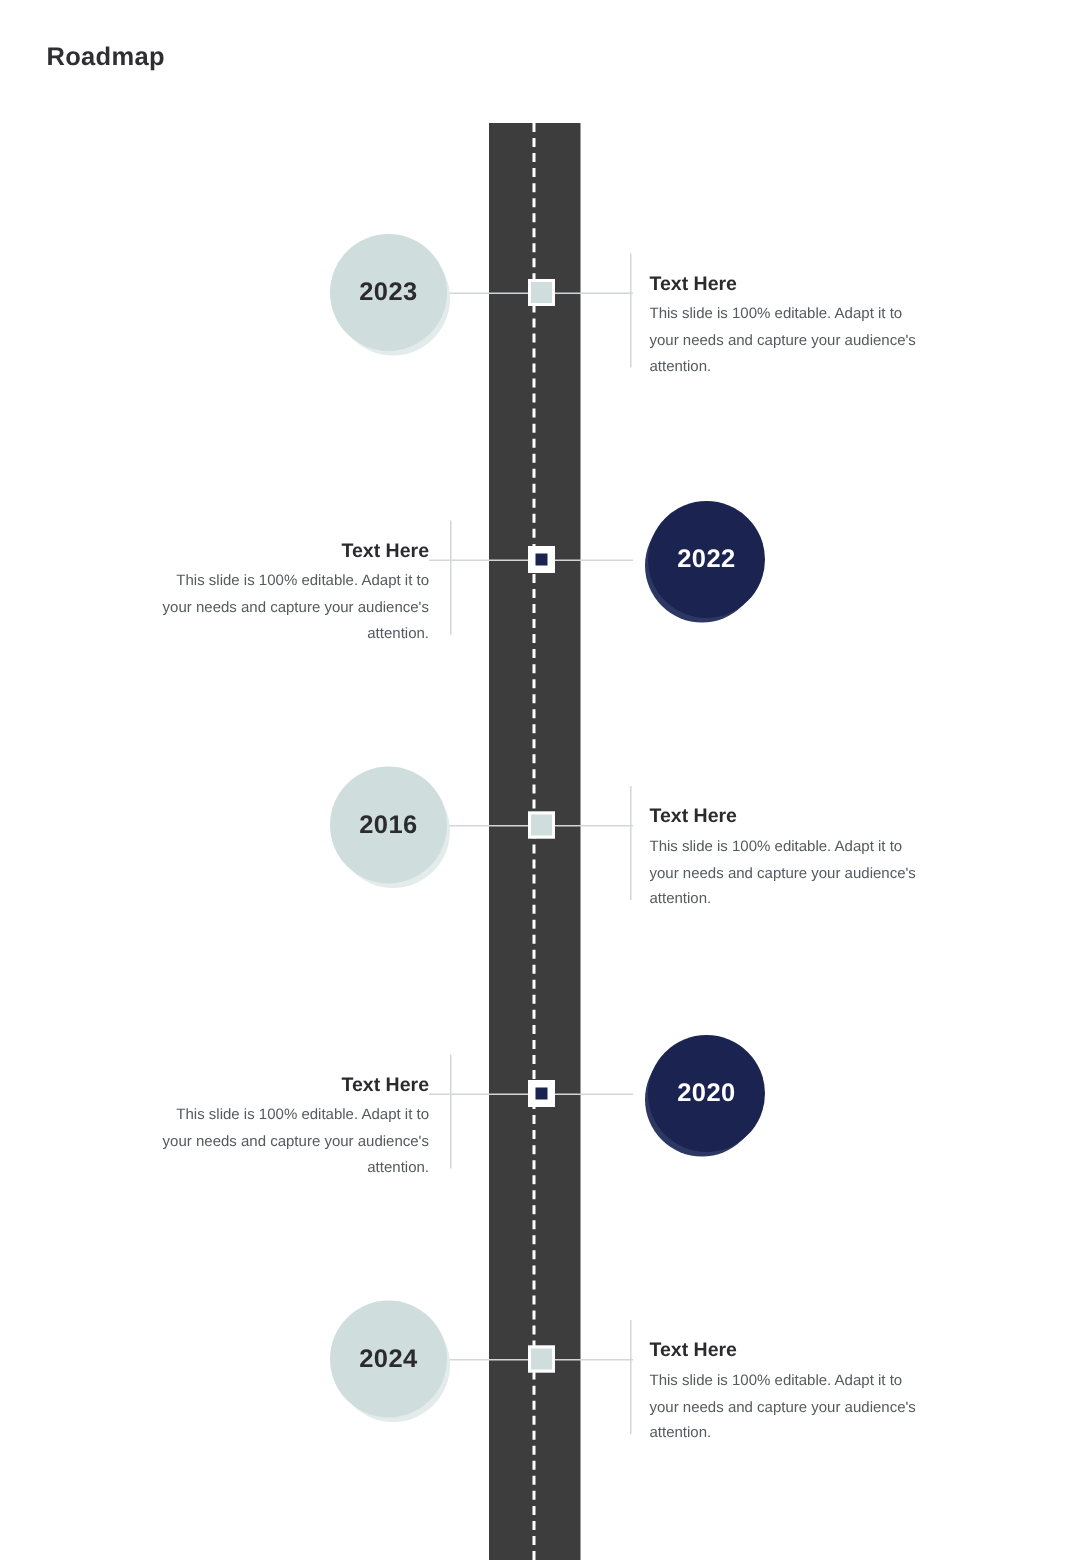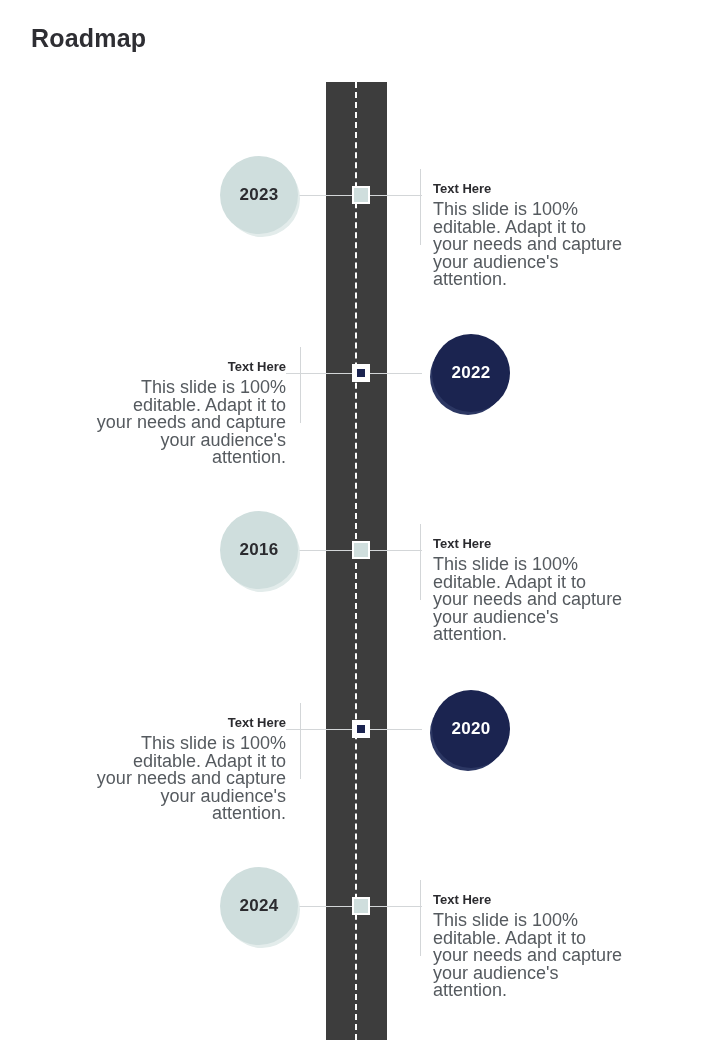--- a/index.html
+++ b/index.html
@@ -14,21 +14,21 @@
     overflow: hidden;
     font-family: "Liberation Sans", sans-serif;
     -webkit-font-smoothing: antialiased;
   }
 
   
   .page-title {
     position: absolute;
     left: 31px;
     top: 24px;
-    font-size: 25px;
+    font-size: 17px;
     font-weight: bold;
     color: #2e2e33;
     letter-spacing: 0.2px;
     line-height: 28px;
   }
 
   
   .road {
     position: absolute;
     left: 326px;
@@ -127,21 +127,21 @@
   .text-block.left  { left: 96px; width: 190px; text-align: right; }
 
   .text-head {
     font-size: 13px;
     font-weight: bold;
     color: #2b2b2f;
     line-height: 18px;
     margin-bottom: 3px;
   }
   .text-body {
-    font-size: 18px;
+    font-size: 10px;
     color: #555a5f;
     line-height: 17.6px;
   }
 
   
   .vdivider {
     position: absolute;
     width: 1px;
     background: #d3d6d8;
     top: -26px;

